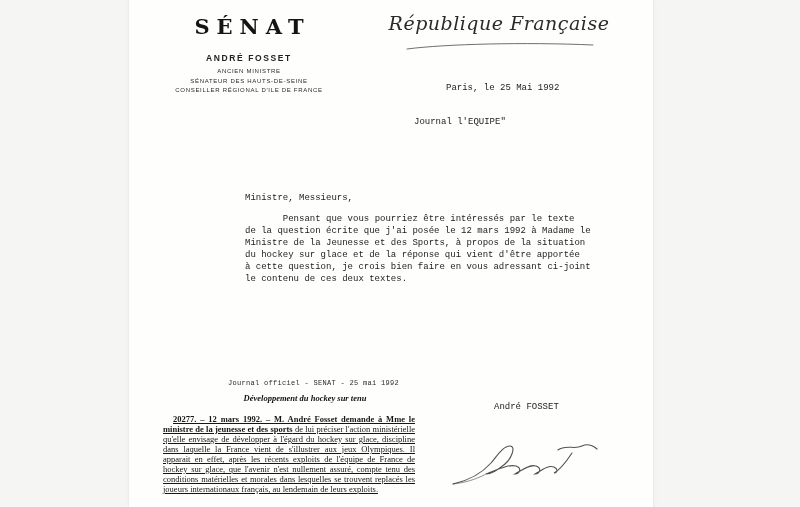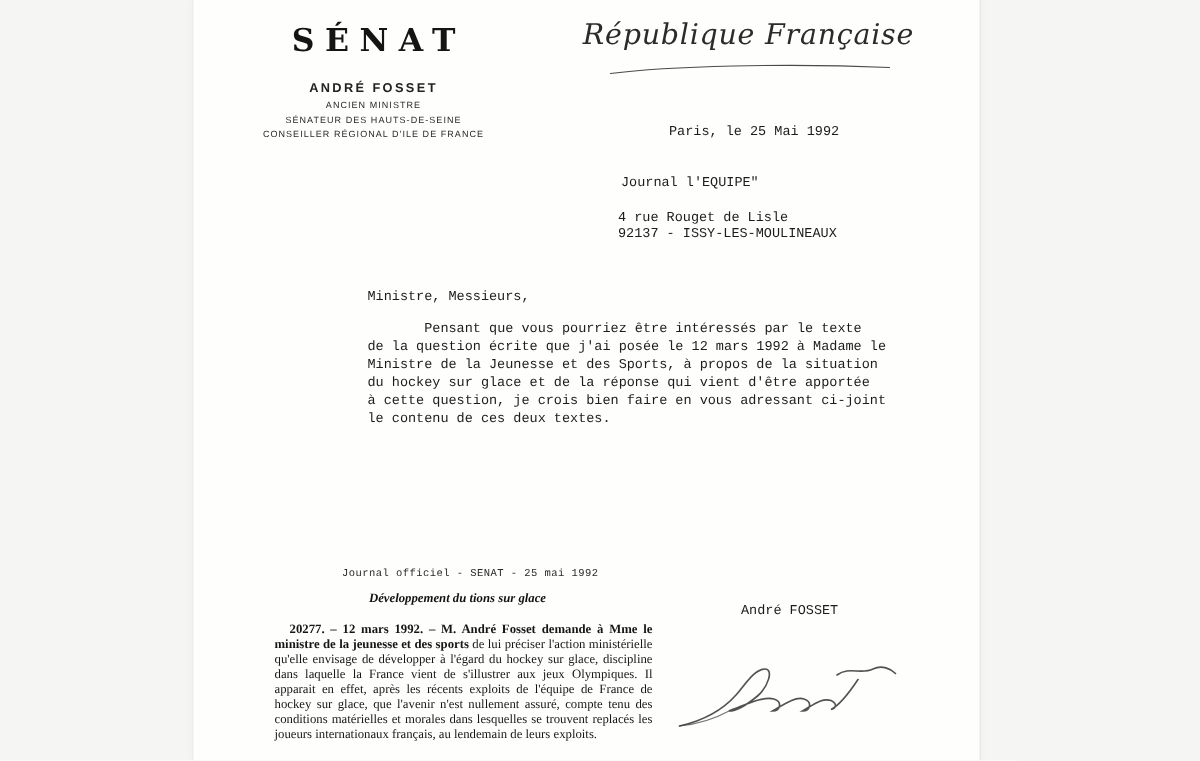--- a/index.html
+++ b/index.html
@@ -55,23 +55,23 @@
     left:99px;top:379px;
     font-family:"Liberation Mono","DejaVu Sans Mono",monospace;
     font-size:7px;letter-spacing:0.3px;color:#2a2a2a;white-space:pre;
   }
   .clip-title{
     left:50px;top:393px;width:252px;text-align:center;
     font-family:"Liberation Serif",serif;font-style:italic;font-weight:bold;
     font-size:8.5px;color:#111;
   }
   .clip-text{
-    left:54px;top:414px;width:252px;
+    left:34px;top:414px;width:252px;
     font-family:"Liberation Serif",serif;font-size:8.5px;line-height:10px;
-    color:#161616;text-align:justify;text-indent:10px;
+    color:#161616;text-align:justify;text-indent:10px;text-decoration:underline;
   }
   .clip-text .lead{font-weight:bold;}
   .signature-svg{left:318px;top:436px;width:158px;height:54px;}
 </style>
 </head>
 <body>
 
 <div class="sheet">
 
   <div class="abs letterhead">
@@ -84,33 +84,31 @@
     </div>
   </div>
 
   <div class="abs republic">République Française</div>
   <svg class="abs republic-underline" viewBox="0 0 190 12" preserveAspectRatio="none">
     <path d="M 2,9 C 40,4 120,2 188,5" fill="none" stroke="#4a4a4a" stroke-width="0.8" stroke-linecap="round"></path>
   </svg>
 
   <div class="abs mono dateline">Paris, le 25 Mai 1992</div>
   <div class="abs mono recipient-name">Journal l'EQUIPE"</div>
-  <div class="abs mono recipient-address">4 rue Rouget de Lisle
-92137 - ISSY-LES-MOULINEAUX</div>
 
   <div class="abs mono salutation">Ministre, Messieurs,</div>
   <div class="abs mono body-para">       Pensant que vous pourriez être intéressés par le texte
 de la question écrite que j'ai posée le 12 mars 1992 à Madame le
 Ministre de la Jeunesse et des Sports, à propos de la situation
 du hockey sur glace et de la réponse qui vient d'être apportée
 à cette question, je crois bien faire en vous adressant ci-joint
 le contenu de ces deux textes.</div>
 
   <div class="abs jo-ref">Journal officiel - SENAT - 25 mai 1992</div>
-  <div class="abs clip-title">Développement du tions sur glace</div>
+  <div class="abs clip-title">Développement du hockey sur tenu</div>
   <div class="abs clip-text"><span class="lead">20277. – 12 mars 1992. – M. André Fosset demande à Mme le ministre de la jeunesse et des sports</span><span> de lui préciser l'action ministérielle qu'elle envisage de développer à l'égard du hockey sur glace, discipline dans laquelle la France vient de s'illustrer aux jeux Olympiques. Il apparait en effet, après les récents exploits de l'équipe de France de hockey sur glace, que l'avenir n'est nullement assuré, compte tenu des conditions matérielles et morales dans lesquelles se trouvent replacés les joueurs internationaux français, au lendemain de leurs exploits.</span></div>
 
   <div class="abs mono typed-signature">André FOSSET</div>
   <svg class="abs signature-svg" viewBox="0 0 158 54" preserveAspectRatio="none">
     <path d="M 6,48 C 24,44 36,36 44,27 C 50,20 56,10 63,10 C 69,10 65,22 58,28 C 52,33 45,38 39,38
              C 50,34 61,28 69,30 C 75,32 73,38 68,38 C 75,34 83,28 89,30 C 95,32 93,38 88,38
              C 95,34 101,29 107,31 C 111,33 111,36 107,37 C 113,34 119,26 125,17" fill="none" stroke="#3a3a3a" stroke-width="1.1" stroke-linecap="round" opacity="0.88"></path>
     <path d="M 111,14 C 119,8 127,14 135,10 C 141,7 147,10 150,13" fill="none" stroke="#3a3a3a" stroke-width="1.1" stroke-linecap="round" opacity="0.88"></path>
     <path d="M 6,48 C 16,47 28,44 39,38" fill="none" stroke="#3a3a3a" stroke-width="0.8" stroke-linecap="round" opacity="0.7"></path>
   </svg>

